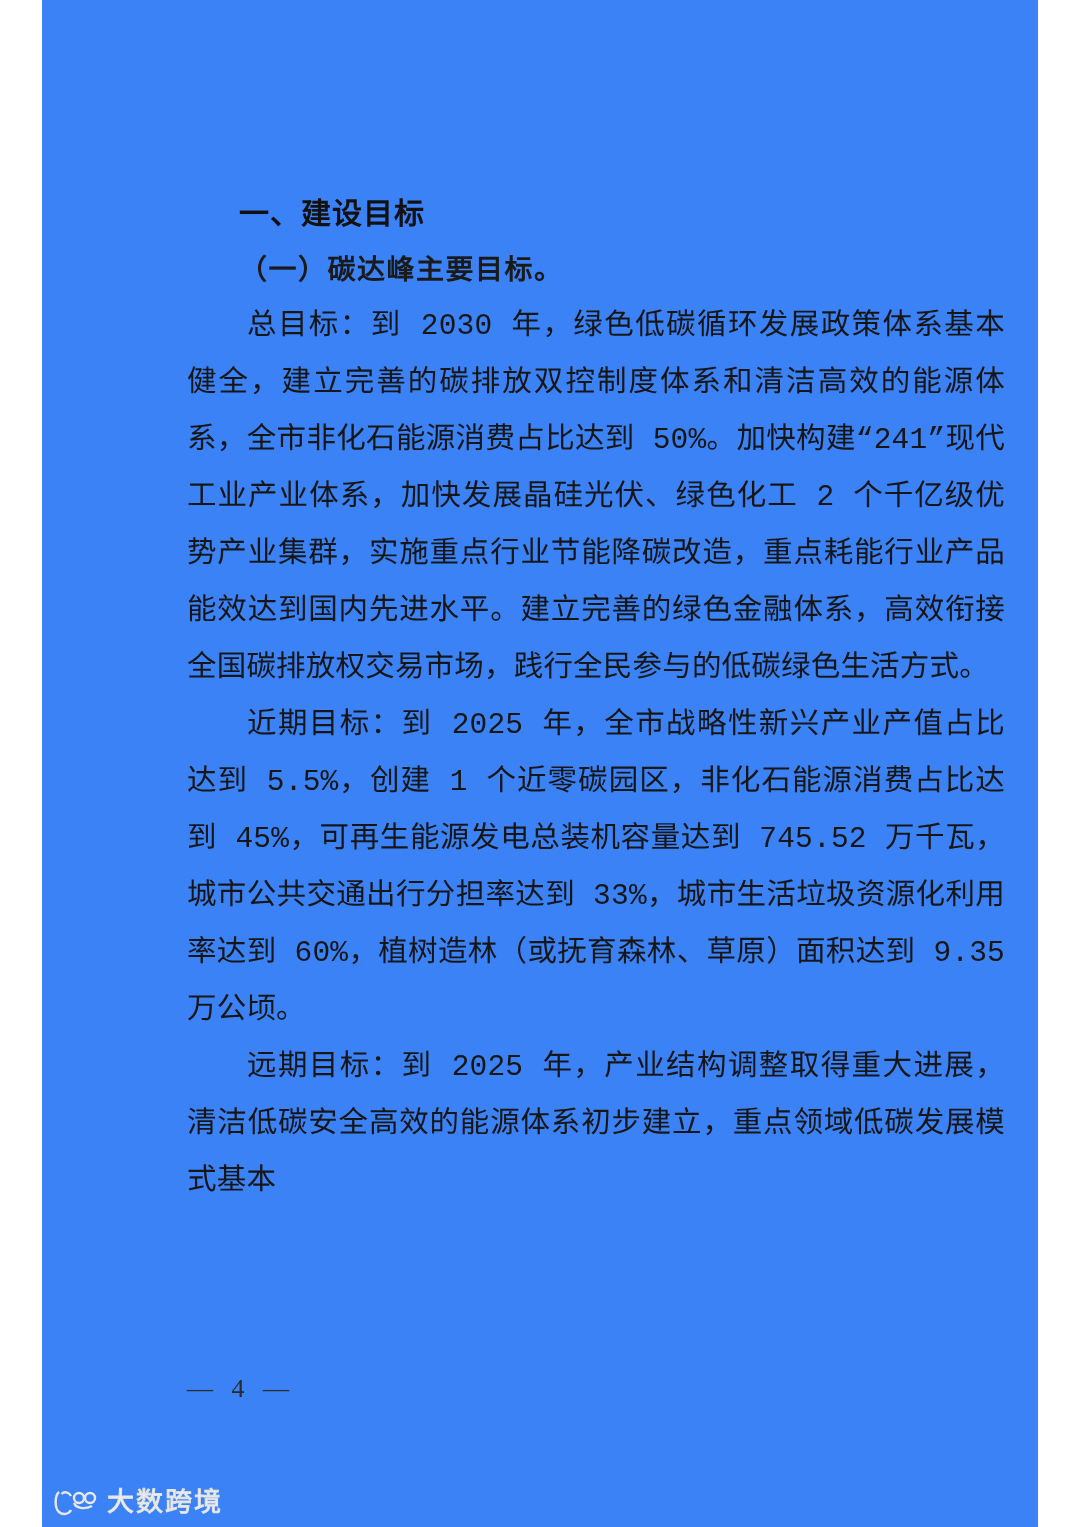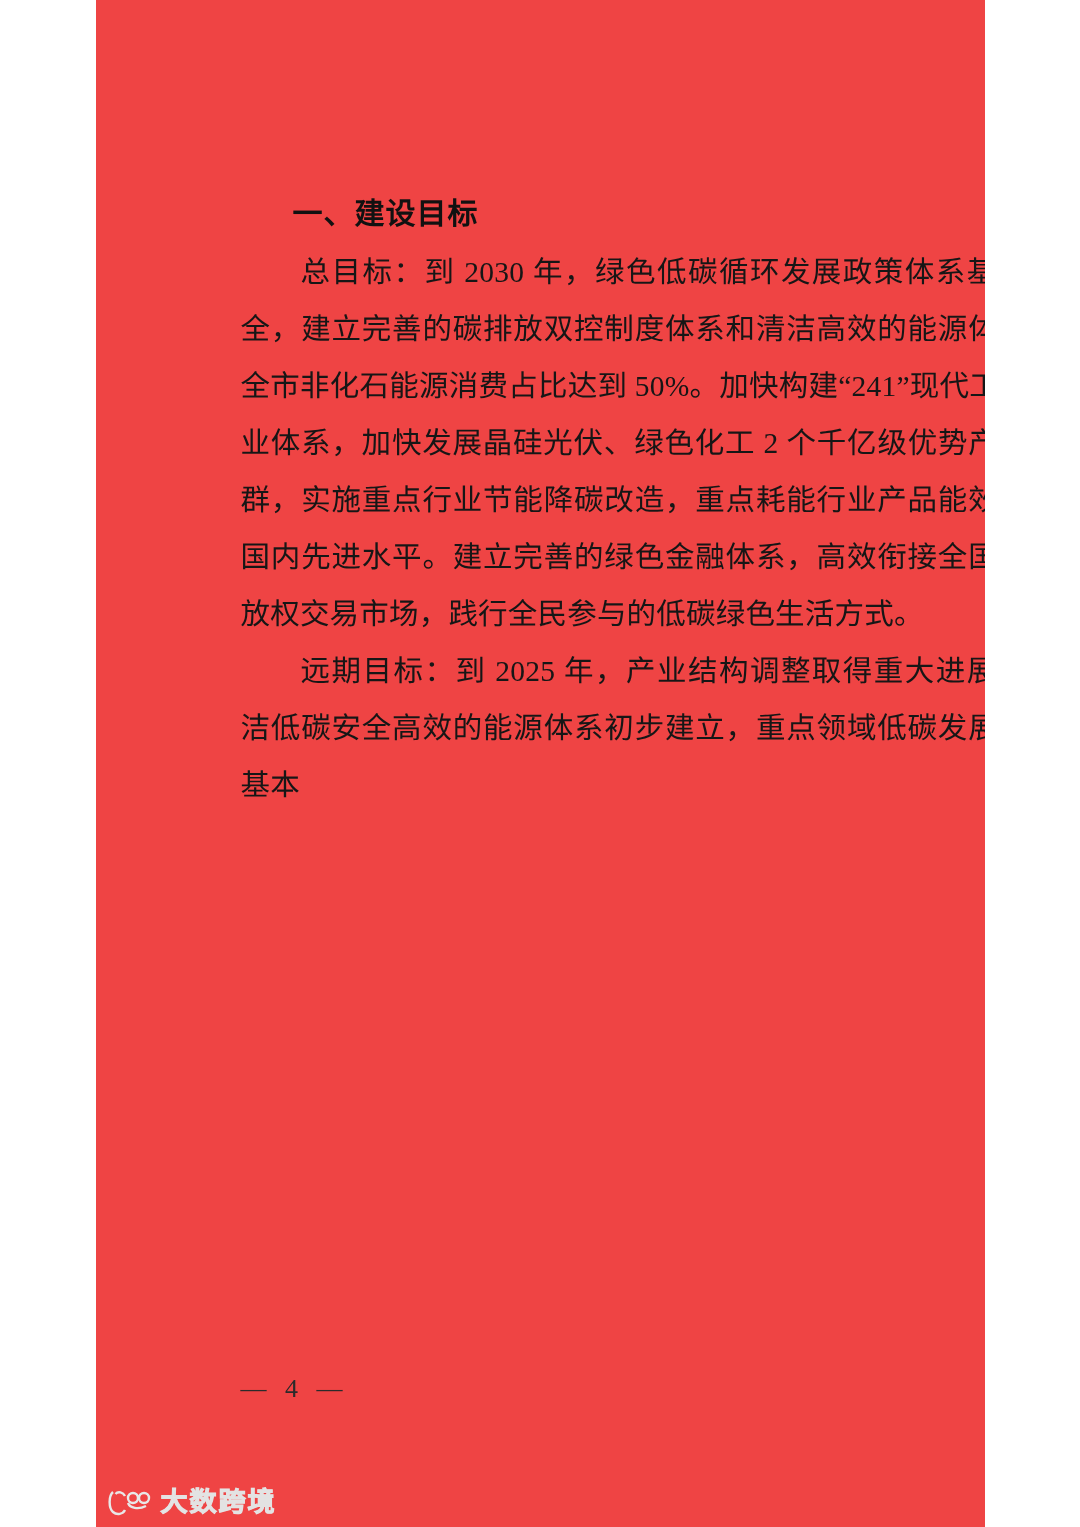--- a/index.html
+++ b/index.html
@@ -4,24 +4,24 @@
 <title>建设目标</title>
 <style>
   html, body {
     margin: 0;
     padding: 0;
     background: #ffffff;
   }
 
   .page {
     position: relative;
-    width: 889px;
+    width: 996px;
     height: 1527px;
     margin: 0 auto;
-    background: #ef4444;
+    background: #3b82f6;
     overflow: hidden;
     font-family: "Liberation Serif", "DejaVu Serif", serif;
     color: #1a1a1a;
     box-sizing: border-box;
   }
 
   
   .content {
     position: absolute;
     left: 145px;
@@ -47,21 +47,21 @@
     line-height: 52px;
     letter-spacing: 1.5px;
     color: #1a1a1a;
     margin: 0 0 2px 0;
     padding-left: 52px;
     white-space: nowrap;
     font-style: normal;
   }
 
   .para {
-    font-family: Liberation Serif, serif;
+    font-family: Liberation Mono, monospace;
     font-size: 29.5px;
     line-height: 57px;
     color: #161616;
     margin: 0;
     text-align: justify;
     text-align-last: left;
     text-indent: 60px;
     letter-spacing: 0.2px;
     word-break: break-all;
   }
@@ -93,39 +93,41 @@
 
   .watermark-logo {
     width: 46px;
     height: 30px;
     display: block;
   }
 
   .watermark-text {
     font-family: "Liberation Sans", "DejaVu Sans", sans-serif;
     font-size: 27px;
-    font-weight: bold;
+    font-weight: normal;
     letter-spacing: 2px;
     color: #ededed;
     -webkit-text-stroke: 1px #e3e3e3;
     line-height: 1;
   }
 </style>
 </head>
 <body>
 
 <div class="page">
 
   <div class="content">
 
     <h1 class="section-heading">一、建设目标</h1>
 
+    <h2 class="subsection-heading">（一）碳达峰主要目标。</h2>
 
     <p class="para">总目标：到 2030 年，绿色低碳循环发展政策体系基本健全，建立完善的碳排放双控制度体系和清洁高效的能源体系，全市非化石能源消费占比达到 50%。加快构建“241”现代工业产业体系，加快发展晶硅光伏、绿色化工 2 个千亿级优势产业集群，实施重点行业节能降碳改造，重点耗能行业产品能效达到国内先进水平。建立完善的绿色金融体系，高效衔接全国碳排放权交易市场，践行全民参与的低碳绿色生活方式。</p>
 
+    <p class="para">近期目标：到 2025 年，全市战略性新兴产业产值占比达到 5.5%，创建 1 个近零碳园区，非化石能源消费占比达到 45%，可再生能源发电总装机容量达到 745.52 万千瓦，城市公共交通出行分担率达到 33%，城市生活垃圾资源化利用率达到 60%，植树造林（或抚育森林、草原）面积达到 9.35 万公顷。</p>
 
 
     <p class="para">远期目标：到 2025 年，产业结构调整取得重大进展，清洁低碳安全高效的能源体系初步建立，重点领域低碳发展模式基本</p>
 
   </div>
 
   <div class="page-number">— 4 —</div>
 
   <div class="watermark">
     <svg class="watermark-logo" viewBox="0 0 46 30">

